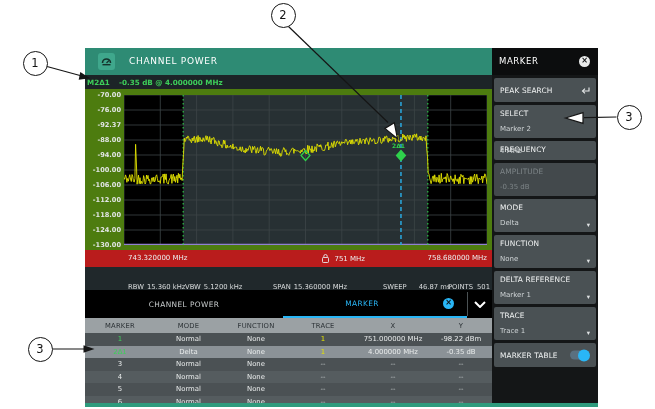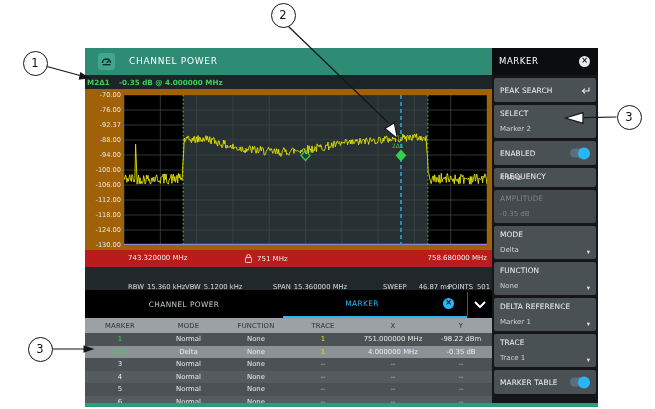--- a/index.html
+++ b/index.html
@@ -24,28 +24,28 @@
   .app-icon { position:absolute; left:13px; top:5px; width:17px; height:17px; border-radius:3px;
               background:#3fa78c; display:flex; align-items:center; justify-content:center; }
   .app-title { position:absolute; left:44px; top:8px; font-size:9px; letter-spacing:.7px; color:#fff; font-weight:500; }
 
   
   .marker-readout { position:relative; height:14px; background:#1c2427; }
   .mr-label { position:absolute; left:2px; top:3px; font-size:7.2px; font-weight:700; }
   .mr-value { position:absolute; left:34px; top:3px; font-size:7.2px; font-weight:700; }
 
   
-  .plot-row { position:relative; height:161px; background:#a16207; }
+  .plot-row { position:relative; height:161px; background:#4d7c0f;font-weight:bold; }
   .ylab { position:absolute; left:0; width:36px; text-align:right; font-size:6.6px; color:#e3e6e7; height:8px; line-height:8px; }
   .plot-svg { position:absolute; left:39px; top:6px; }
 
   
   .freq-row { position:relative; height:17px; background:#b91c1c; }
   .freq-row .fr { position:absolute; top:4px; font-size:7px; color:#eceeee; }
-  .fr-center { position:absolute; left:160px; top:4px; width:120px; display:flex; align-items:center; justify-content:flex-start; gap:5px; }
+  .fr-center { position:absolute; left:160px; top:4px; width:120px; display:flex; align-items:center; justify-content:flex-end; gap:5px; }
   .fr-center span { font-size:7px; color:#eceeee; }
 
   
   .settings-row { position:relative; height:23px; background:#20282b; }
   .set-item { position:absolute; top:7px; font-size:6.8px; color:#d8dbdc; white-space:nowrap;margin-top:9px; }
 
   
   .tab-bar { position:relative; height:28px; background:#000; }
   .tab { position:absolute; top:0; height:28px; display:flex; align-items:center; justify-content:center; }
   .tab-1 { left:0; width:198px; }
@@ -281,26 +281,20 @@
             <div class="lbl">PEAK SEARCH</div>
             <div class="ret"><svg width="10" height="9" viewBox="0 0 10 9">
                 <path d="M9 1 v3.5 H3" fill="none" stroke="#e9ecec" stroke-width="1.1"></path>
                 <path d="M5 2.2 L2.5 4.5 L5 6.8" fill="none" stroke="#e9ecec" stroke-width="1.1"></path>
               </svg></div>
           </div>
           <div class="pbtn" style="height: 33px;">
             <div class="lbl">SELECT</div>
             <div class="val">Marker 2</div>
           </div>
-          <div class="pbtn single" style="height: 24px;">
-            <div class="lbl">ENABLED</div>
-            <div class="toggle" style="background: rgb(90, 112, 128);">
-              <div class="knob"></div>
-            </div>
-          </div>
           <div class="pbtn" style="height: 19px;">
             <div class="lbl">FREQUENCY</div>
             <div class="val">4 MHz</div>
           </div>
           <div class="pbtn disabled" style="height: 33px;">
             <div class="lbl">AMPLITUDE</div>
             <div class="val">-0.35 dB</div>
           </div>
           <div class="pbtn" style="height: 33px;">
             <div class="lbl">MODE</div>

